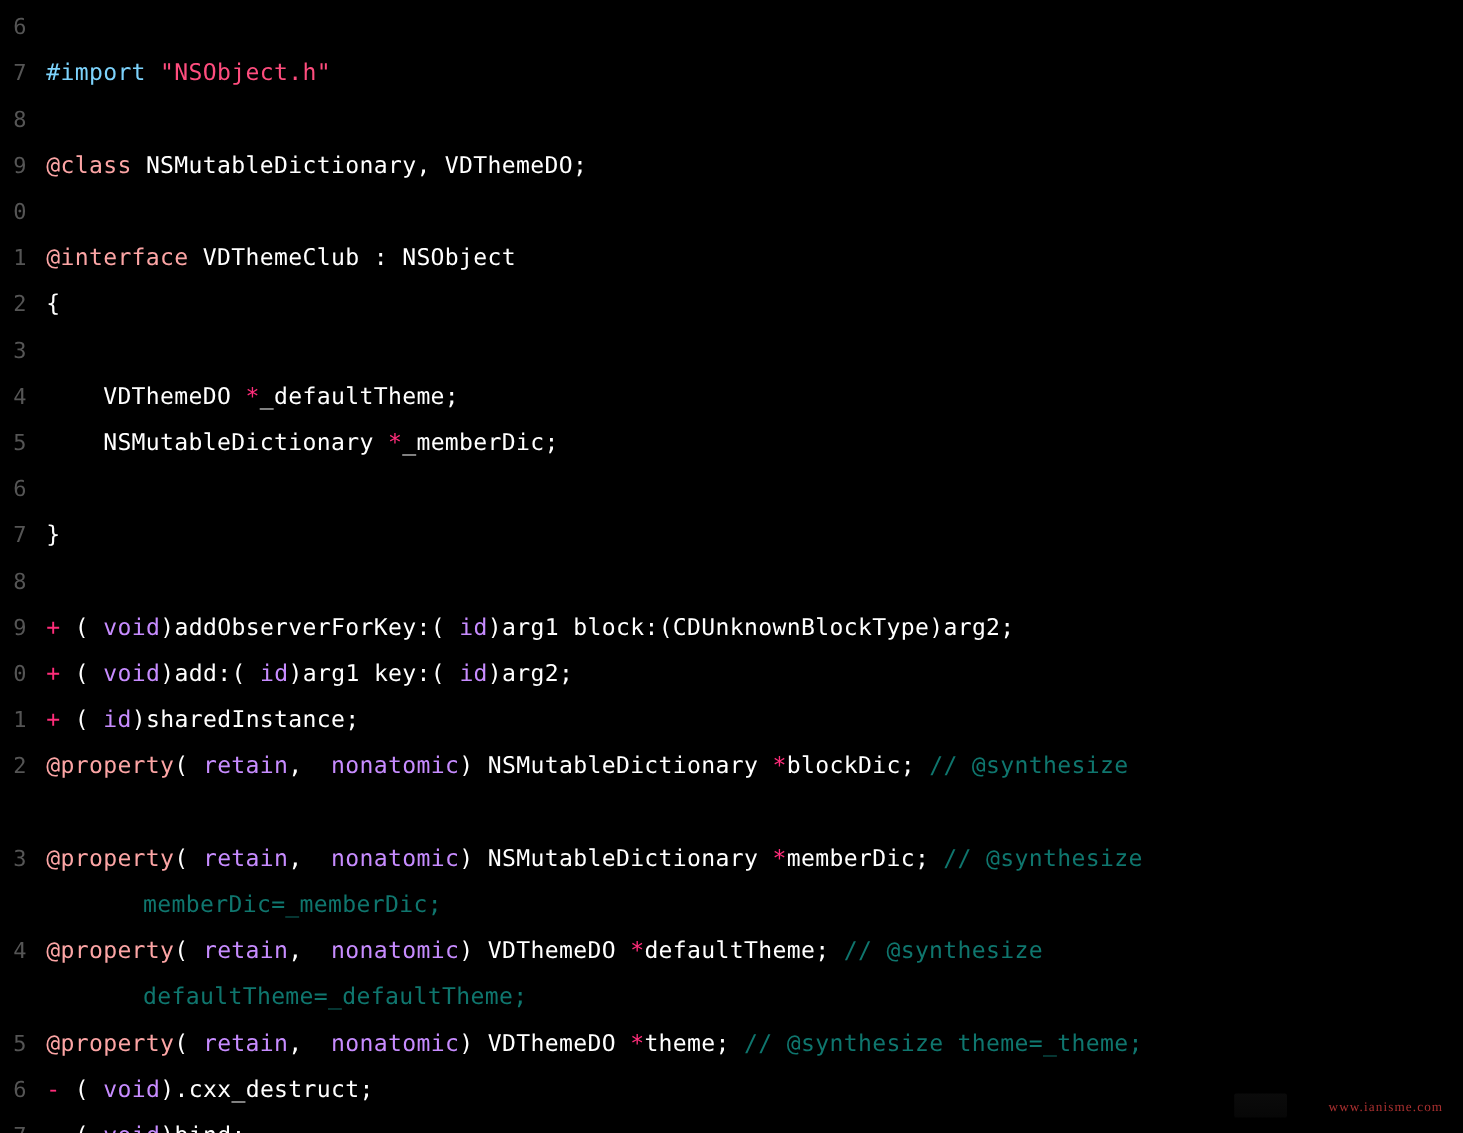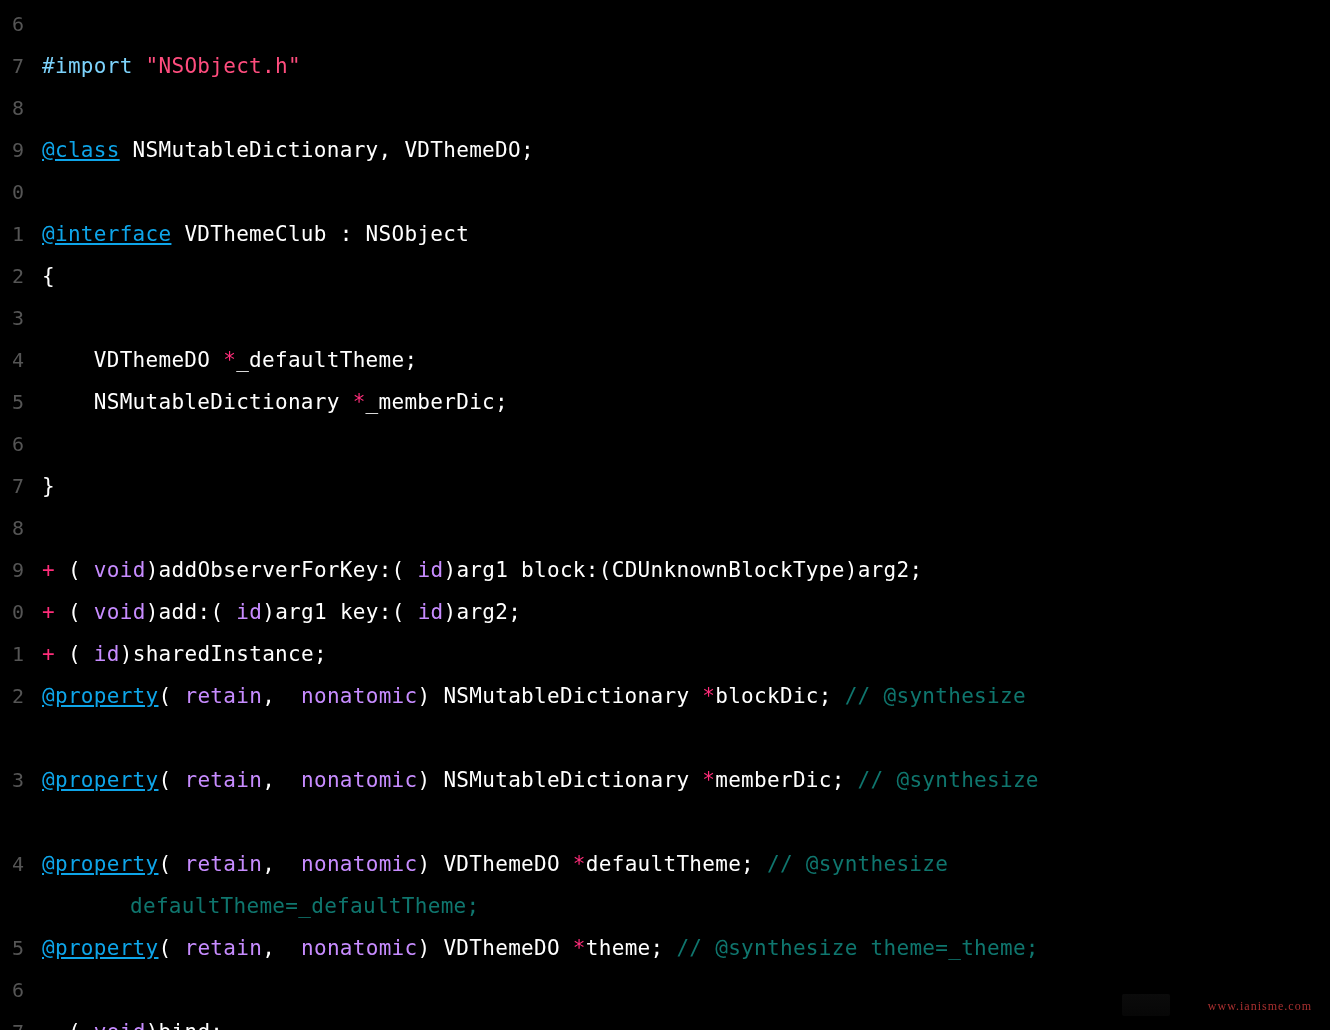--- a/index.html
+++ b/index.html
@@ -39,21 +39,21 @@
     white-space: pre;
     font-size: 21px;
     letter-spacing: 0.3px;
     padding-top: 8px;
   }
   .wrap {
     padding-left: 100px;
   }
   .tok-directive { color: #7dd3fc; }
   .tok-string    { color: #ff4d7e; }
-  .tok-keyword   { color: #0ea5e9; text-decoration: underline; }
+  .tok-keyword   { color: #fca5a5; }
   .tok-keyword2  { color: #c78cff; margin-left: 13px; }
   .tok-op        { color: #ff2d7a; }
   .tok-plain     { color: #ffffff; }
   .tok-comment   { color: #0f766e; }
   .watermark {
     position: absolute;
     right: 18px;
     bottom: 18px;
     color: #ef4444;
     font-size: 12px;
@@ -162,38 +162,40 @@
   <div class="line">
     <div class="gutter"></div>
   </div>
 
   <div class="line">
     <div class="gutter">3</div>
     <div class="code"><span class="tok-keyword">@property</span><span class="tok-plain">(</span><span class="tok-keyword2">retain</span><span class="tok-plain">, </span><span class="tok-keyword2">nonatomic</span><span class="tok-plain">)</span><span class="tok-plain"> NSMutableDictionary </span><span class="tok-op">*</span><span class="tok-plain">memberDic; </span><span class="tok-comment">// @synthesize </span></div>
   </div>
   <div class="line">
     <div class="gutter"></div>
+    <div class="code wrap"><span class="tok-comment">memberDic=_memberDic;</span></div>
   </div>
 
   <div class="line">
     <div class="gutter">4</div>
     <div class="code"><span class="tok-keyword">@property</span><span class="tok-plain">(</span><span class="tok-keyword2">retain</span><span class="tok-plain">, </span><span class="tok-keyword2">nonatomic</span><span class="tok-plain">)</span><span class="tok-plain"> VDThemeDO </span><span class="tok-op">*</span><span class="tok-plain">defaultTheme; </span><span class="tok-comment">// @synthesize </span></div>
   </div>
   <div class="line">
     <div class="gutter"></div>
     <div class="code wrap"><span class="tok-comment">defaultTheme=_defaultTheme;</span></div>
   </div>
 
   <div class="line">
     <div class="gutter">5</div>
     <div class="code"><span class="tok-keyword">@property</span><span class="tok-plain">(</span><span class="tok-keyword2">retain</span><span class="tok-plain">, </span><span class="tok-keyword2">nonatomic</span><span class="tok-plain">)</span><span class="tok-plain"> VDThemeDO </span><span class="tok-op">*</span><span class="tok-plain">theme; </span><span class="tok-comment">// @synthesize theme=_theme;</span></div>
   </div>
 
   <div class="line">
     <div class="gutter">6</div>
+    <div class="code"><span class="tok-op">-</span><span class="tok-plain"> </span><span class="tok-plain">(</span><span class="tok-keyword2">void</span><span class="tok-plain">)</span><span class="tok-plain">.cxx_destruct;</span></div>
   </div>
 
   <div class="line">
     <div class="gutter">7</div>
     <div class="code"><span class="tok-op">-</span><span class="tok-plain"> </span><span class="tok-plain">(</span><span class="tok-keyword2">void</span><span class="tok-plain">)</span><span class="tok-plain">bind;</span></div>
   </div>
 
   <div class="watermark-badge"></div>
   <div class="watermark">www.ianisme.com</div>
 </div>

